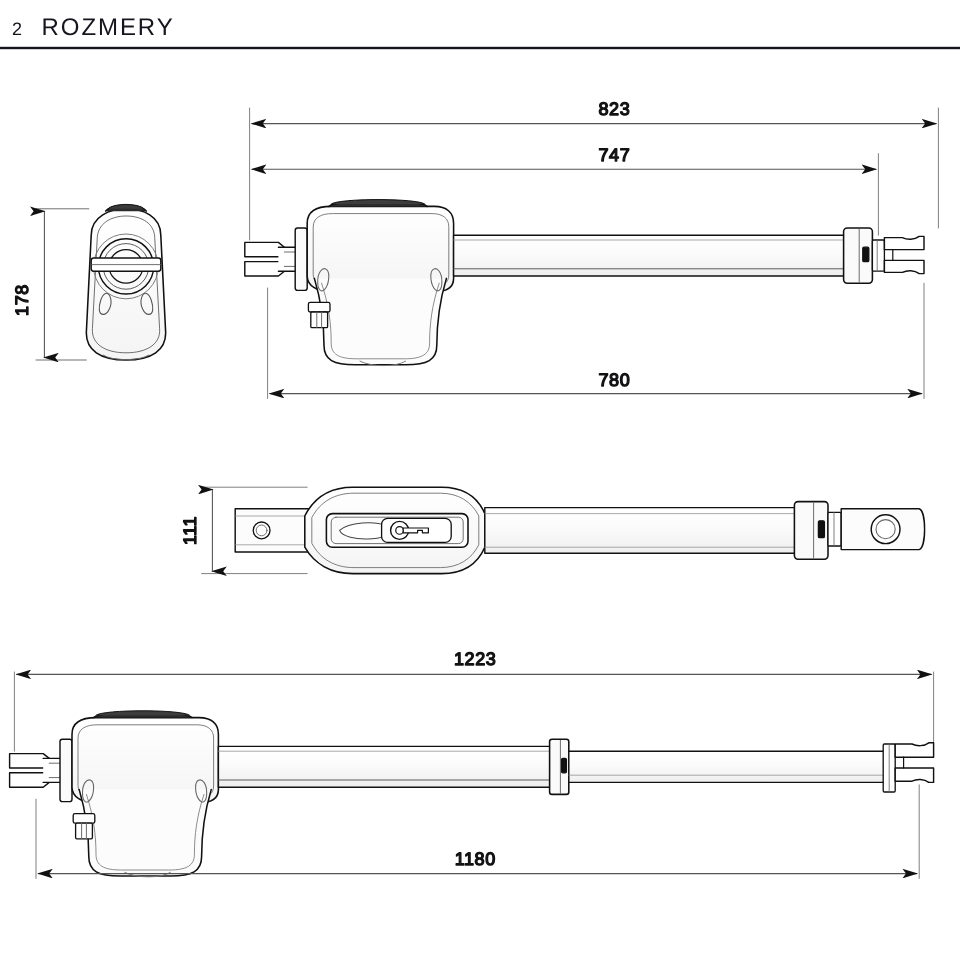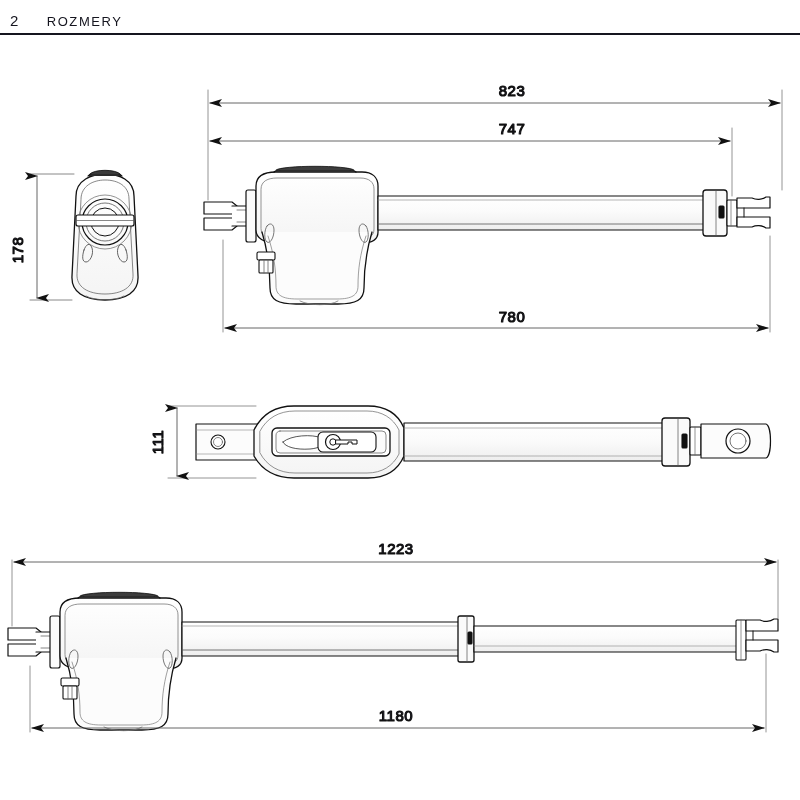--- a/index.html
+++ b/index.html
@@ -1,21 +1,21 @@
 <!DOCTYPE html>
 <html><head>
 <meta charset="utf-8">
 <style>
   html,body{margin:0;padding:0;background:#ffffff;}
   body{width:800px;height:800px;font-family:"Liberation Sans",sans-serif;color:#1a1a2e;overflow:hidden;}
   #page{position:relative;width:800px;height:800px;background:#fff;}
   .hdr{position:absolute;left:0;top:0;width:800px;}
   .hdr-row{display:flex;align-items:baseline;padding:12px 0 4px 10px;}
   .hdr-num{font-size:15px;letter-spacing:.3px;color:#15151f;}
-  .hdr-title{font-size:13px;letter-spacing:1.6px;margin-left:28px;color:#15151f;}
+  .hdr-title{font-size:20px;letter-spacing:1.6px;margin-left:16px;color:#15151f;}
   .hdr-rule{height:2px;background:#15151f;margin:0;width:800px;}
   svg.draw{position:absolute;left:0;top:0;width:800px;height:800px;}
   .dimtxt{font-family:"Liberation Sans",sans-serif;font-size:15px;fill:#1b1b38;letter-spacing:.5px;}
 </style>
 </head>
 <body>
 
 <div id="page">
 
   <div class="hdr">

